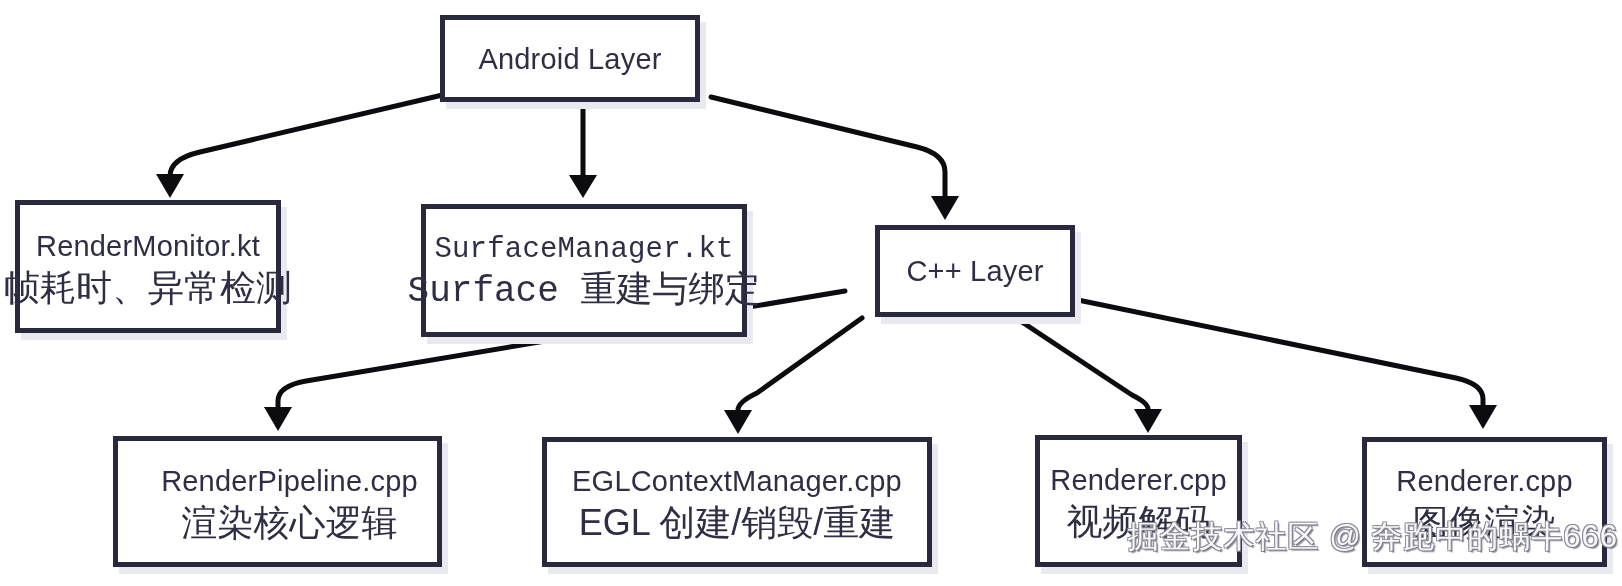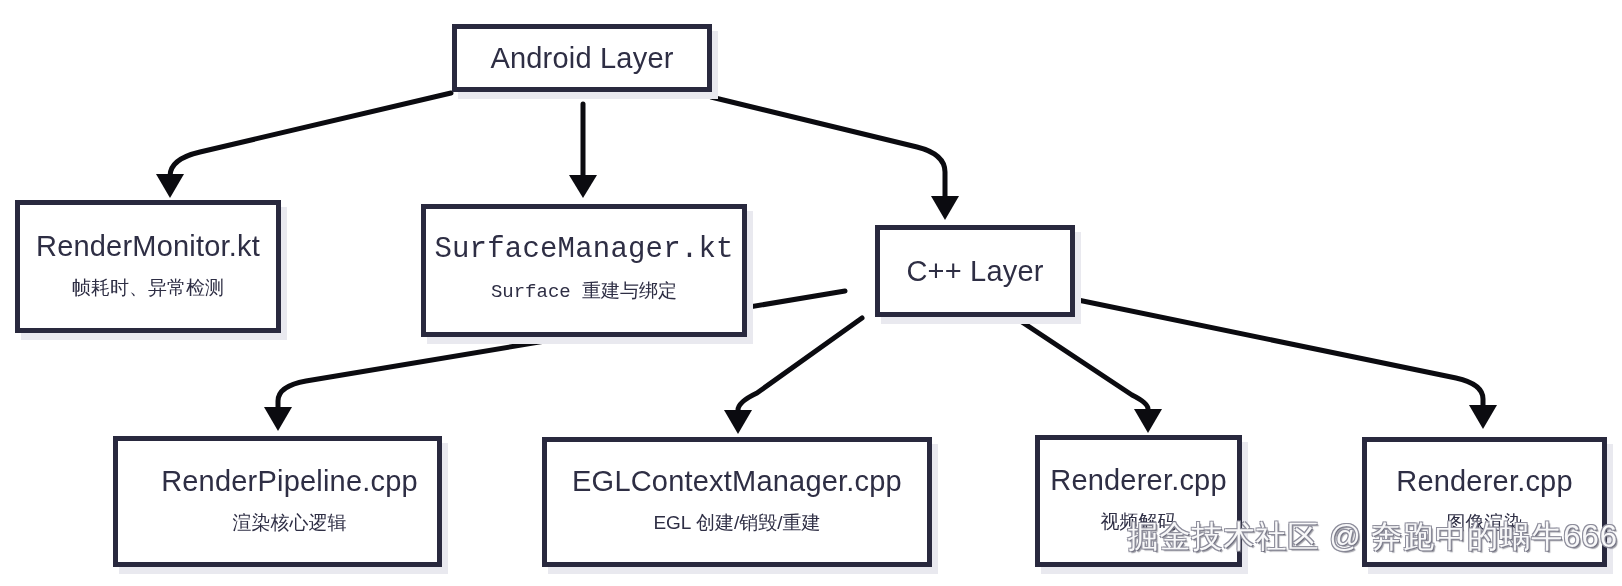--- a/index.html
+++ b/index.html
@@ -35,26 +35,26 @@
     text-align: center;
     color: #2e2e44;
   }
   .node .title {
     font-size: 29px;
     line-height: 40px;
     letter-spacing: 0.2px;
     white-space: nowrap;
   }
   .node .subtitle {
-    font-size: 19px;
+    font-size: 36px;
     line-height: 40px;
     margin-top: 2px;
     white-space: nowrap;
   }
-  #node-android-layer      { left: 452px;  top: 15px;  width: 260px; height: 68px; margin-top: 9px; }
+  #node-android-layer      { left: 440px;  top: 15px;  width: 260px; height: 87px; }
   #node-render-monitor     { left: 15px;   top: 200px; width: 266px; height: 133px; }
   #node-surface-manager    { left: 421px;  top: 204px; width: 326px; height: 133px; font-family: Liberation Mono, monospace; }
   #node-cpp-layer          { left: 843px;  top: 225px; width: 200px; height: 92px; margin-left: 32px; }
   #node-render-pipeline    { left: 113px;  top: 436px; width: 329px; height: 131px; padding-left: 24px; }
   #node-egl-context-manager{ left: 542px;  top: 437px; width: 390px; height: 130px; }
   #node-decoder            { left: 1035px; top: 435px; width: 207px; height: 132px; }
   #node-renderer           { left: 1362px; top: 437px; width: 245px; height: 130px; }
 
   .watermark {
     position: absolute;

